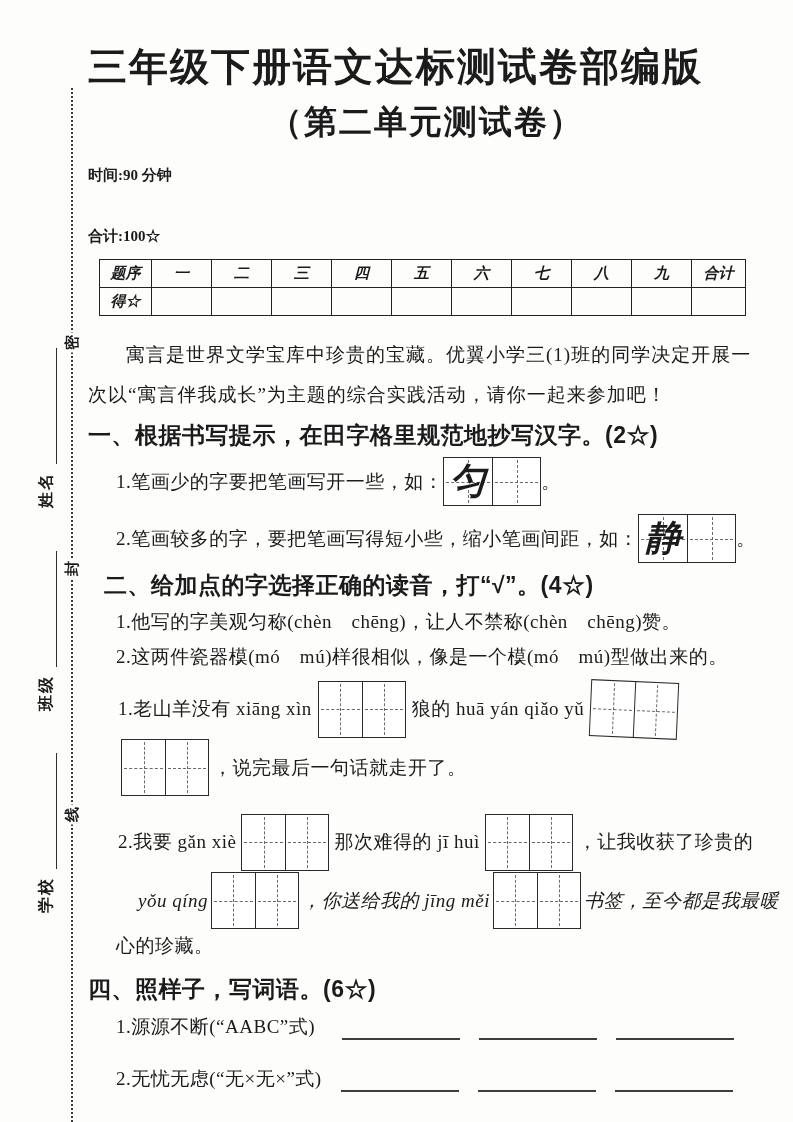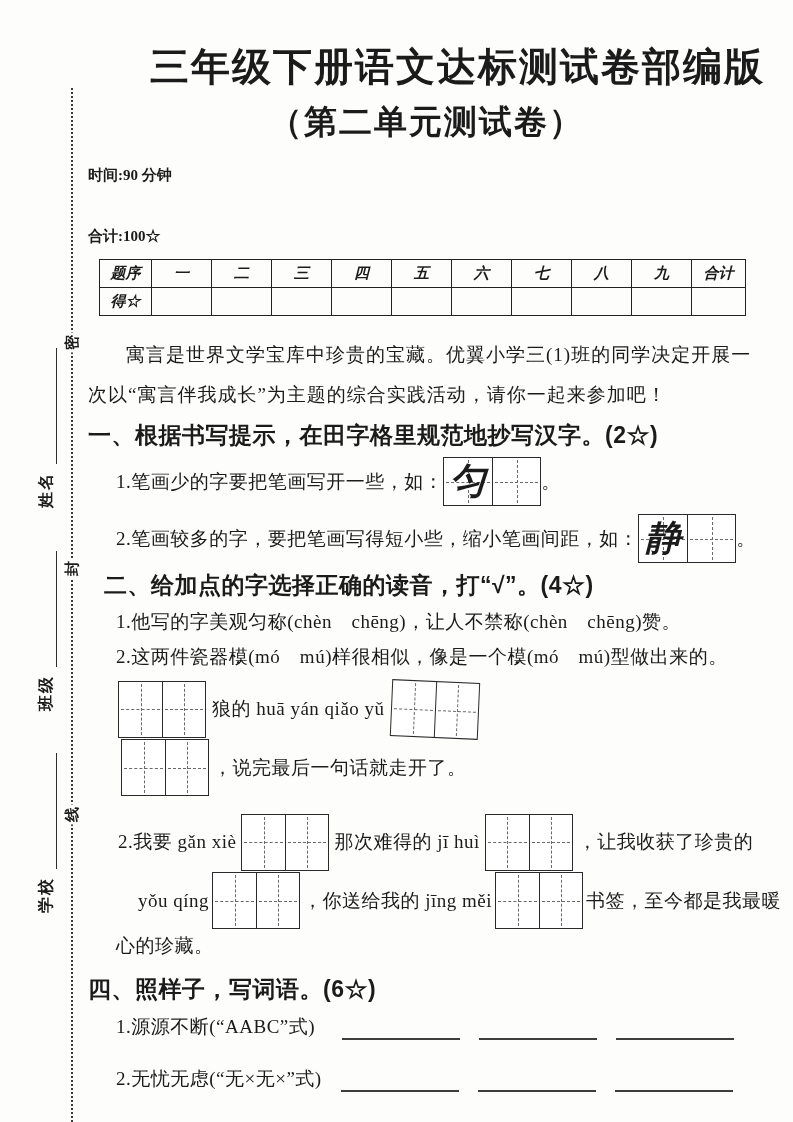--- a/index.html
+++ b/index.html
@@ -13,21 +13,21 @@
   .seal-char { position:absolute; left:62px; width:20px; text-align:center;
                transform:rotate(-90deg); background:#fdfdfc; font-size:15px; font-weight:bold;
                z-index:2; padding:3px 0; }
   .m-field { position:absolute; left:-36px; width:160px; height:26px; display:flex;
              align-items:flex-end; gap:8px; transform:rotate(-90deg); }
   .m-label { font-size:16px; font-weight:600; letter-spacing:2px; white-space:nowrap; }
   .m-blank-line { flex:1; border-bottom:1.6px solid #2e2e2e; height:4px; }
 
   
   .content { position:absolute; left:88px; top:0; width:677px; }
-  .title { margin-top:40px; text-align:right; font-family:Liberation Sans, sans-serif;
+  .title { margin-top:40px; text-align:left; font-family:Liberation Sans, sans-serif;
            font-weight:bold; font-size:39px; letter-spacing:2px; }
   .subtitle { margin-top:6px; text-align:center; font-family:"Liberation Sans", sans-serif;
               font-weight:bold; font-size:33px; letter-spacing:2px; }
   .meta { margin-top:21px; display:flex; justify-content:center; gap:42px;
           font-size:15px; font-weight:bold;flex-direction:column; }
 
   table.score { border-collapse:collapse; margin:13px 0 0 11px; table-layout:fixed;
                 width:646px;font-style:italic; }
   table.score td { border:1.6px solid #222; height:28px; text-align:center;
                    font-size:15px; font-weight:bold; overflow:hidden; }
@@ -175,20 +175,21 @@
     <div class="sec-heading mt8">二、给加点的字选择正确的读音，打“√”。(4☆)</div>
     <div class="item-line mt6">
       <span>1.他写的字美观匀</span><span class="dotc">称</span><span>(chèn　chēng)，让人不禁</span><span class="dotc">称</span><span>(chèn　chēng)赞。</span>
     </div>
     <div class="item-line">
       <span>2.这两件瓷器</span><span class="dotc">模</span><span>(mó　mú)样很相似，像是一个</span><span class="dotc">模</span><span>(mó　mú)型做出来的。</span>
     </div>
 
 
     <div class="item-row mt6" style="margin-left:30px; height:58px; gap:6px;">
+      <span class="t">1.老山羊没有 xiāng xìn</span>
       <span class="tzg small">
         <span class="cell"></span>
         <span class="cell"></span>
       </span>
       <span class="t">狼的 huā yán qiǎo yǔ</span>
       <span class="tzg small tilt">
         <span class="cell"></span>
         <span class="cell"></span>
       </span>
     </div>
@@ -206,21 +207,21 @@
         <span class="cell"></span>
         <span class="cell"></span>
       </span>
       <span class="t">那次难得的 jī huì</span>
       <span class="tzg small">
         <span class="cell"></span>
         <span class="cell"></span>
       </span>
       <span class="t">，让我收获了珍贵的</span>
     </div>
-    <div class="item-row" style="margin-left:50px; height:59px; gap:3px;">
+    <div class="item-row" style="margin-left:50px; height:59px; gap:3px;font-style:italic;">
       <span class="t">yǒu qíng</span>
       <span class="tzg small">
         <span class="cell"></span>
         <span class="cell"></span>
       </span>
       <span class="t">，你送给我的 jīng měi</span>
       <span class="tzg small">
         <span class="cell"></span>
         <span class="cell"></span>
       </span>

